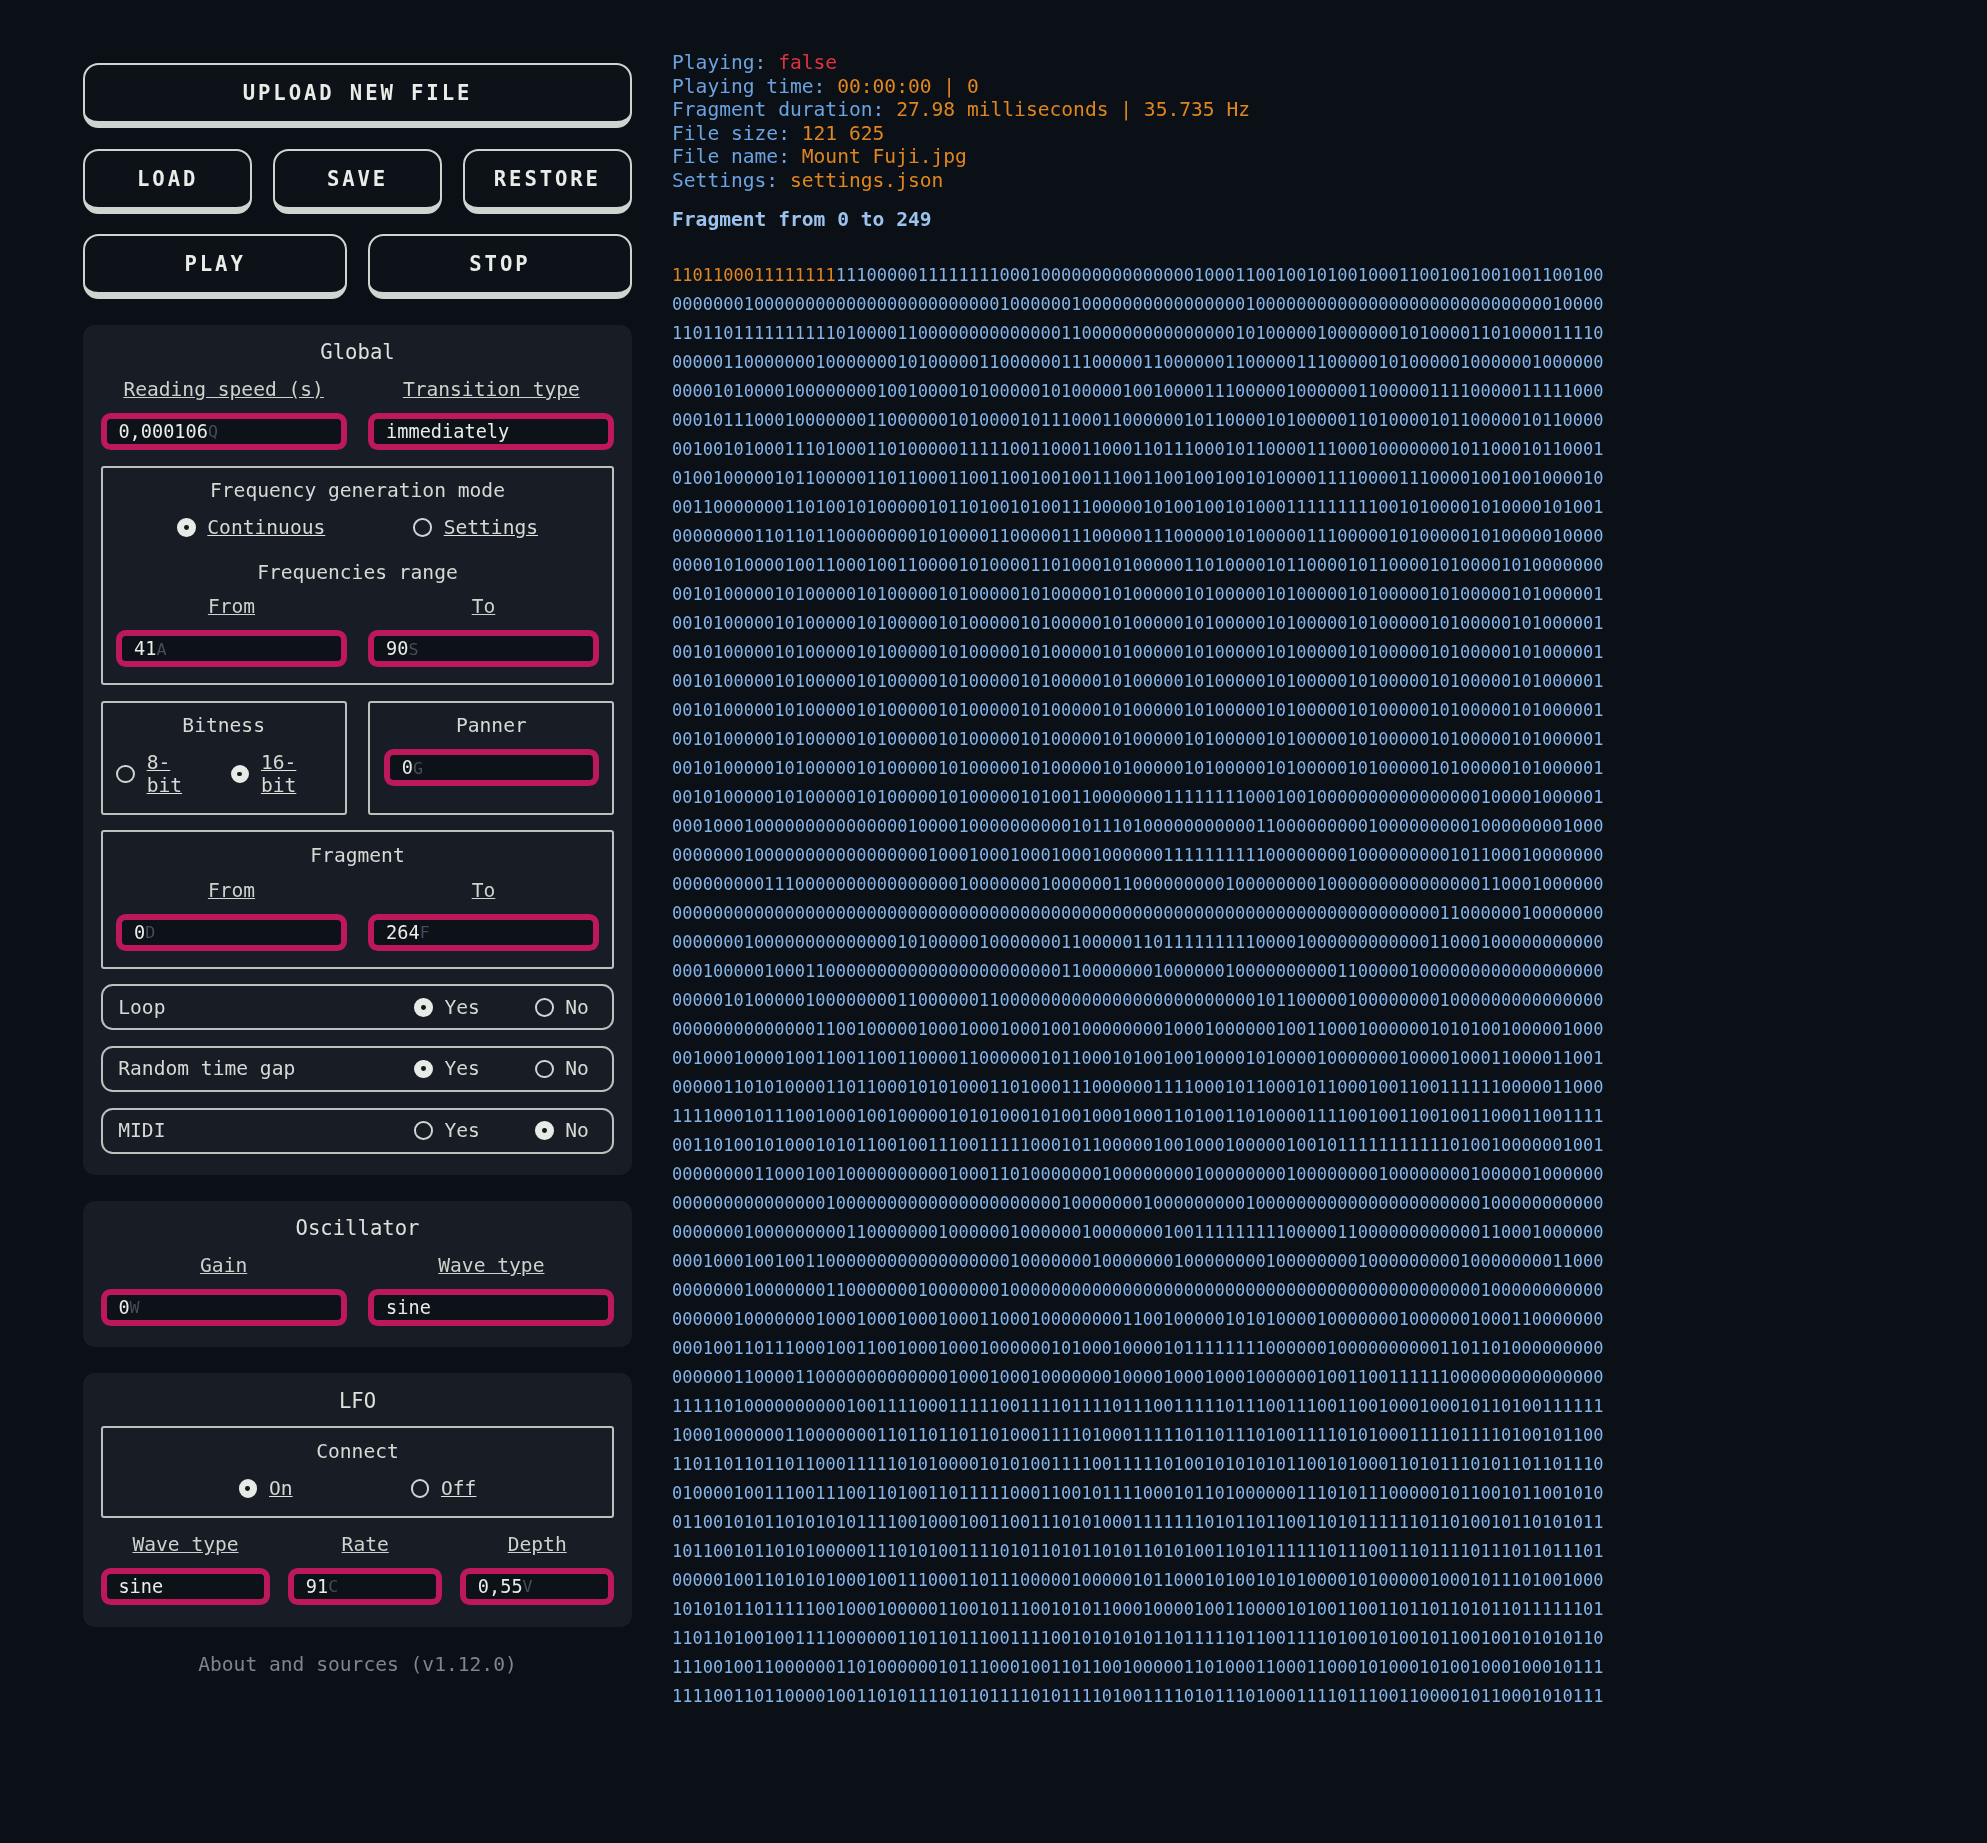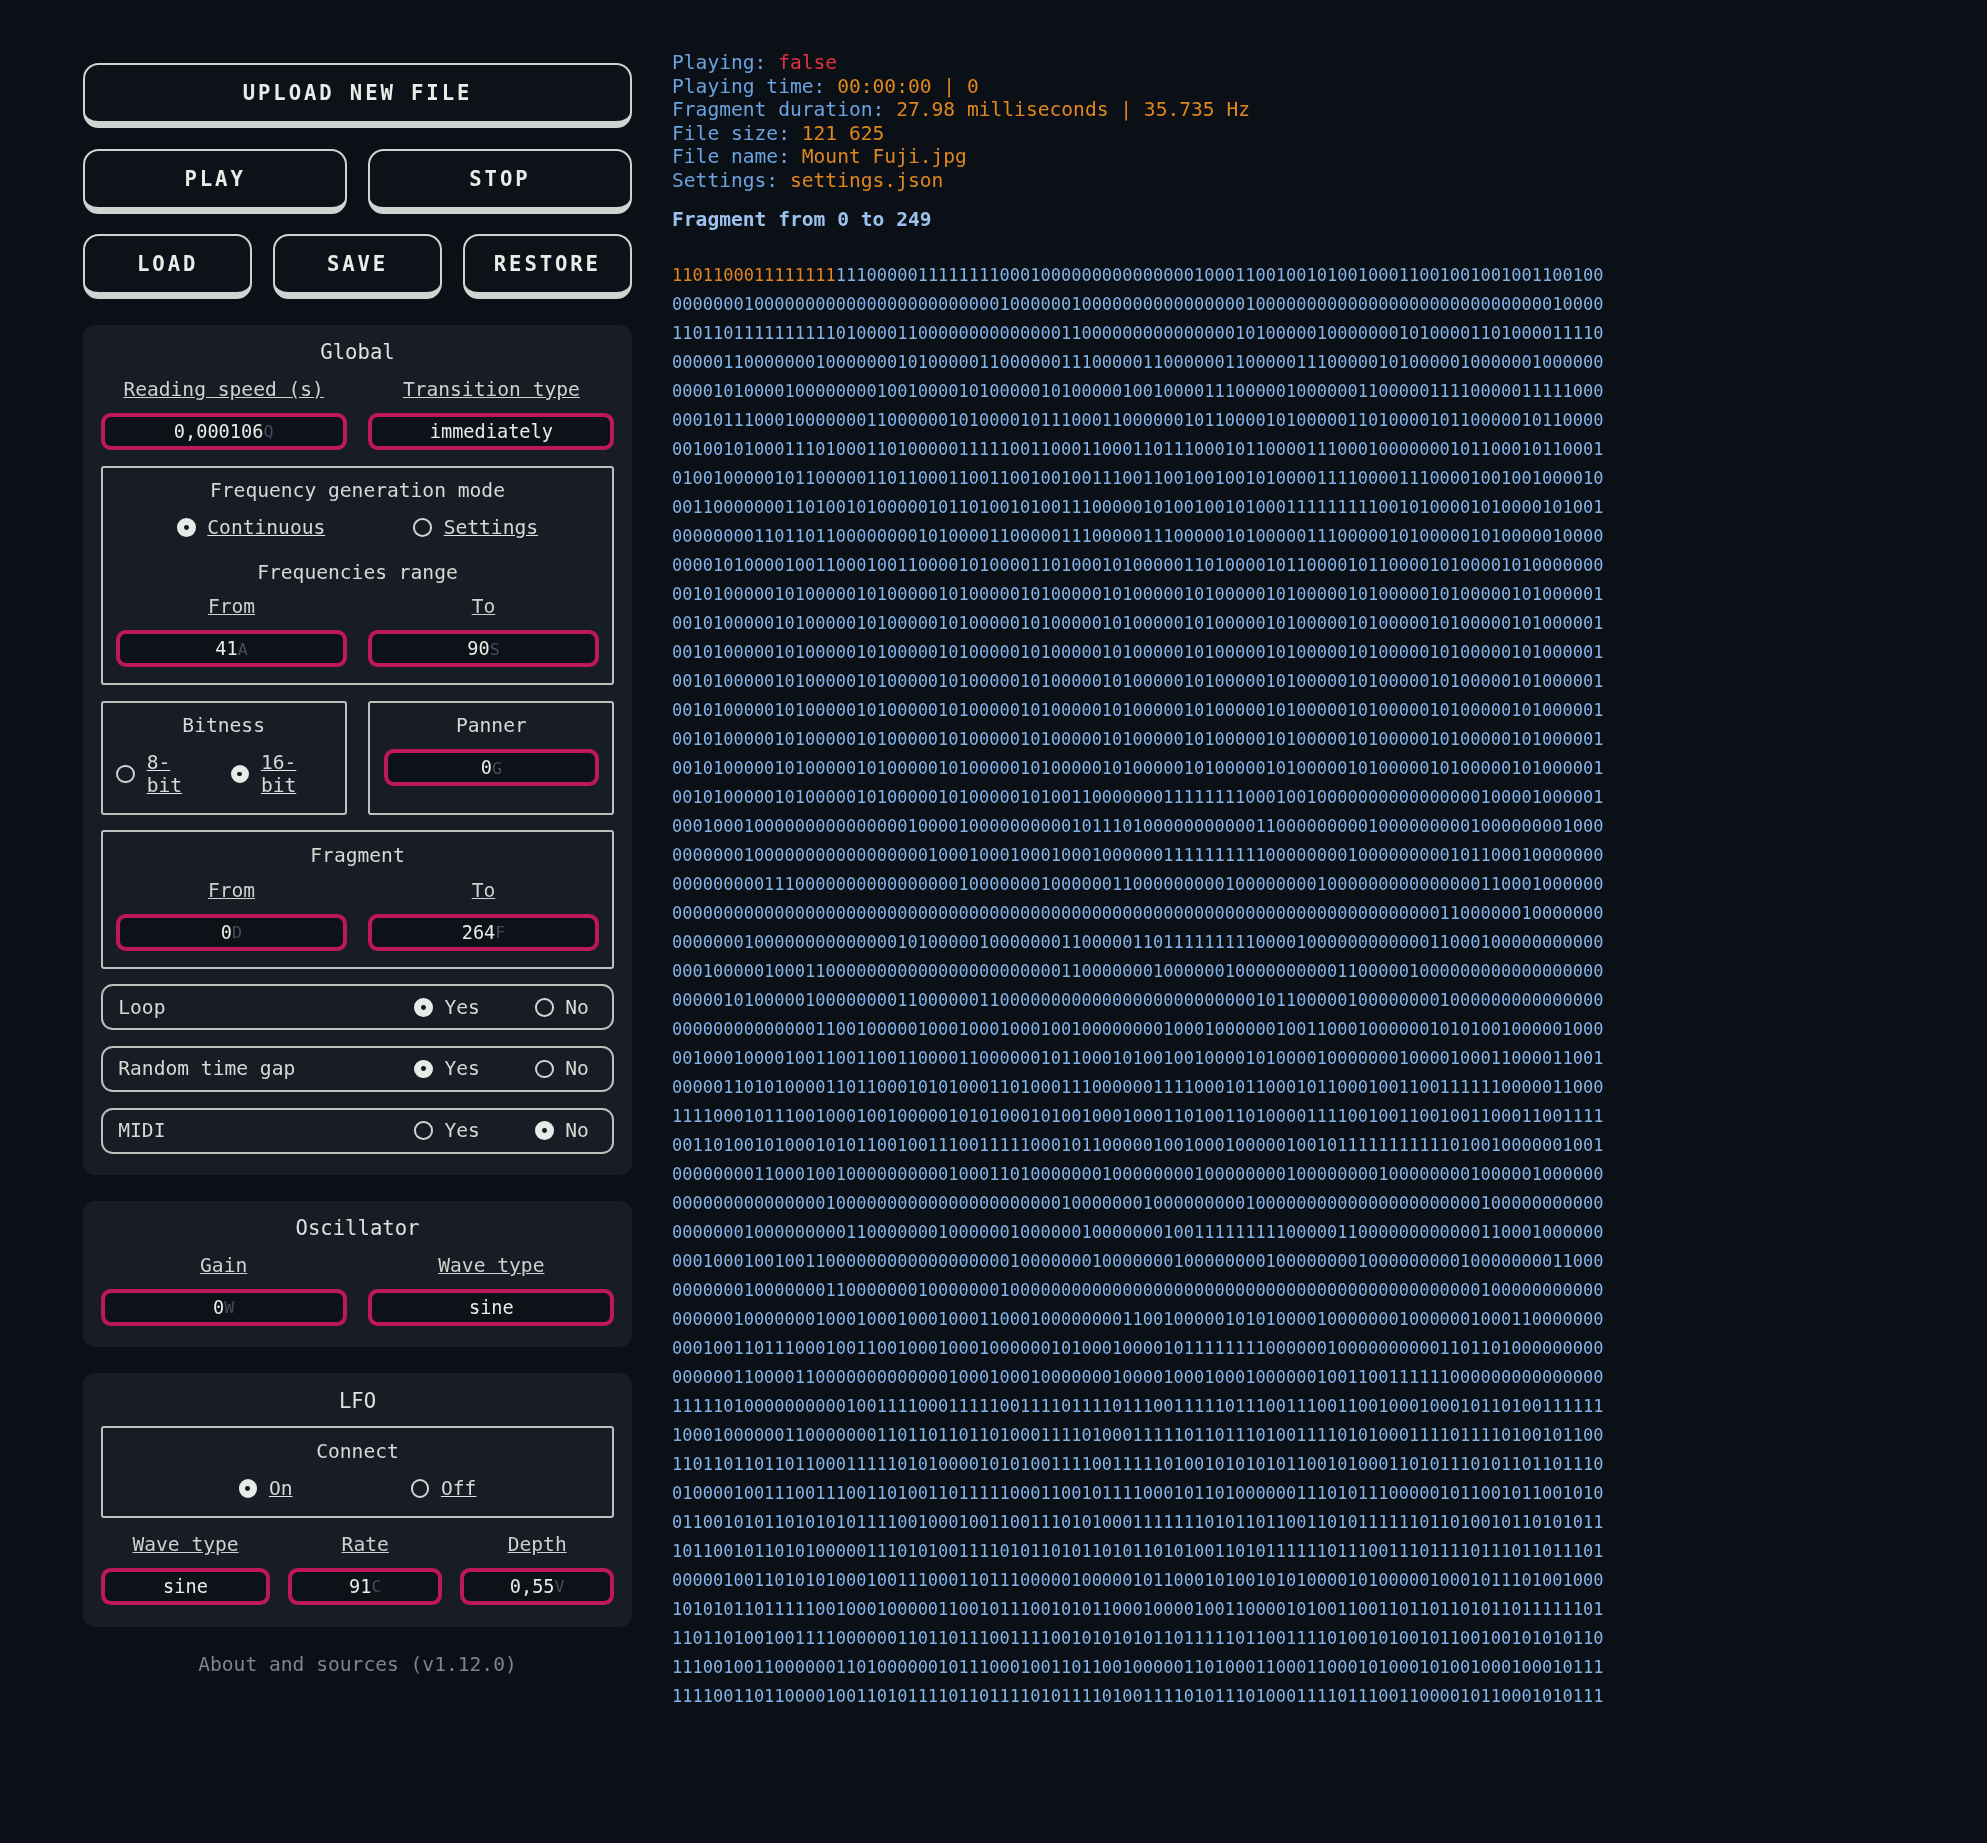--- a/index.html
+++ b/index.html
@@ -16,22 +16,22 @@
          letter-spacing:2.9px; cursor:pointer; width:100%; }
   .btn-row { display:flex; gap:20.6px; margin-top:20.6px; }
   .btn-row .btn { flex:1; }
 
   .panel { background:#171c25; border-radius:11.8px; margin-top:25.5px; padding:15.7px 17.6px 21.6px 17.6px; }
   .panel-title { text-align:center; font-size:20.6px; color:#dde2dc; margin-bottom:13.7px; }
 
   .two-col { display:grid; grid-template-columns:1fr 1fr; gap:21.6px; }
   .field-label { text-align:center; font-size:19.6px; color:#ccd2cc; margin-bottom:11.8px;text-decoration:underline; }
 
-  .input { display:flex; align-items:center; justify-content:center;
-           background:#0d1118; border:4px solid #be185d; border-radius:9.8px;
+  .input { display:flex; align-items:center; justify-content:flex-start;
+           background:#0d1118; border:6px solid #be185d; border-radius:9.8px;
            height:37px; padding:0 11.8px; font-size:18.6px; color:#e9ede8; }
   .input .hint { color:#454d5b; font-size:16.7px; }
 
   .box { border:2px solid #b9c3bd; border-radius:3px; margin-top:15.7px; padding:11.8px 13.7px 15.7px 13.7px; }
   .box-title { text-align:center; font-size:19.6px; color:#d5dad4; }
 
   .radio-row { display:flex; justify-content:center; gap:88px; margin-top:13.7px; font-size:19.6px;text-decoration:underline; }
   .radio { display:inline-flex; align-items:center; gap:11.8px; cursor:pointer; color:#d5dad4; }
   .rdot { width:18.6px; height:18.6px; border:2px solid #cfd6d0; border-radius:50%;
           display:inline-block; position:relative; background:transparent; flex:none; }
@@ -61,28 +61,28 @@
 </head>
 <body>
 
 <div>
 
   <div class="sidebar">
 
     <button class="btn">UPLOAD NEW FILE</button>
 
     <div class="btn-row">
-      <button class="btn">PLAY</button>
-      <button class="btn">STOP</button>
-    </div>
-
-    <div class="btn-row">
       <button class="btn">LOAD</button>
       <button class="btn">SAVE</button>
       <button class="btn">RESTORE</button>
+    </div>
+
+    <div class="btn-row">
+      <button class="btn">PLAY</button>
+      <button class="btn">STOP</button>
     </div>
 
     <section class="panel">
       <div class="panel-title">Global</div>
 
       <div class="two-col">
         <div>
           <div class="field-label">Reading speed (s)</div>
           <div class="input">
             <span>0,000106</span>

